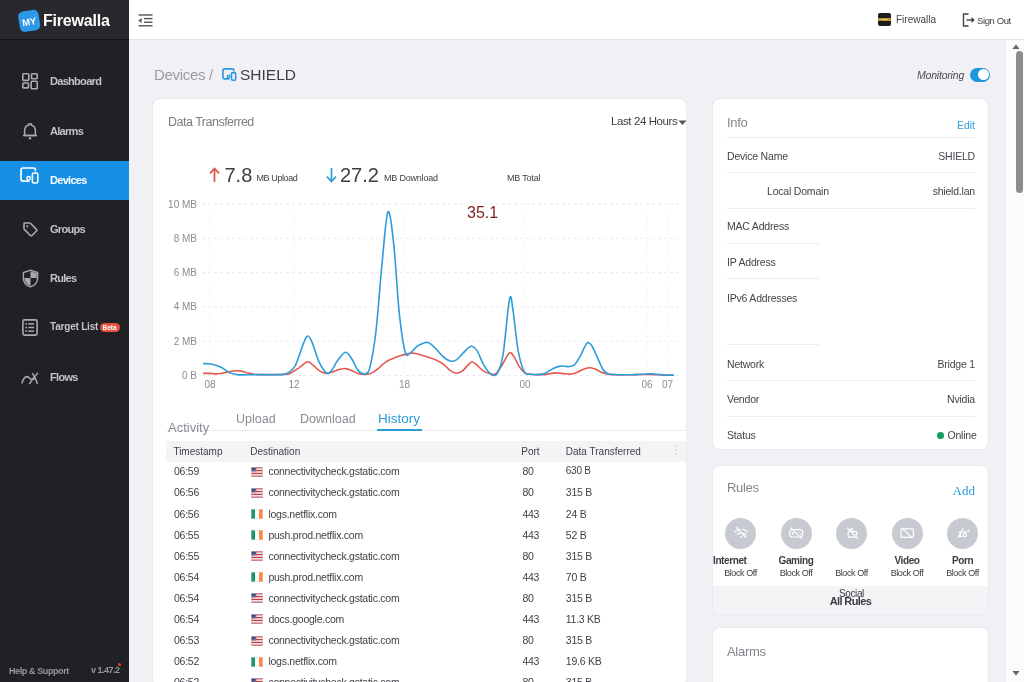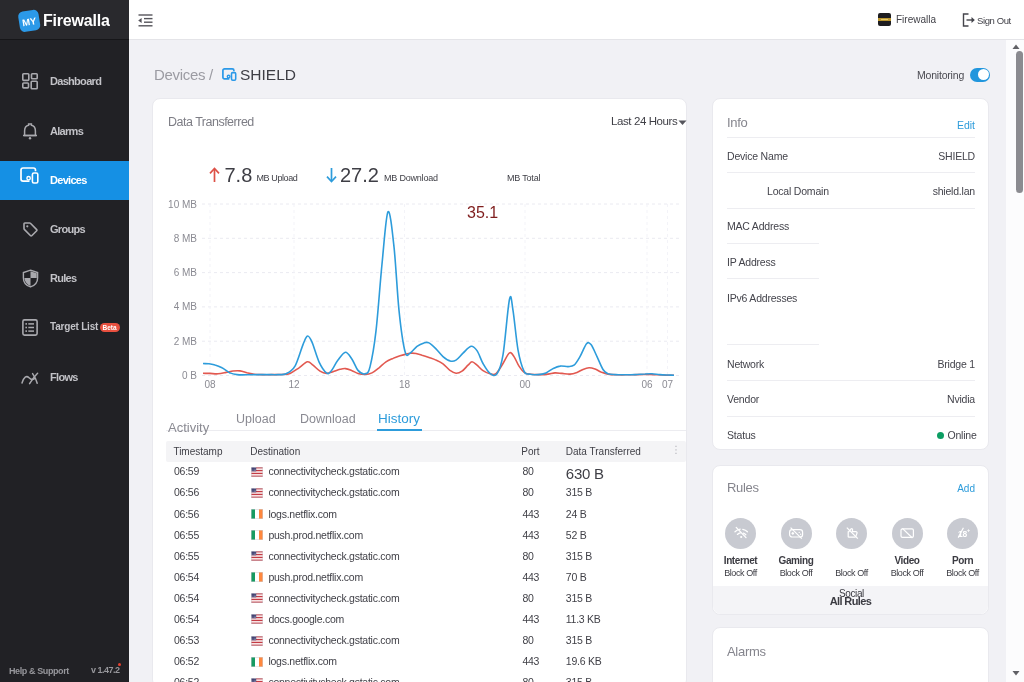--- a/index.html
+++ b/index.html
@@ -125,21 +125,21 @@
 <div class="abs" style="left:91px;top:665px;font-size:9px;letter-spacing:-0.5px;color:#97979c;font-weight:bold;">v 1.47.2</div>
 <div class="abs" style="left:118px;top:662.5px;width:3px;height:3px;background:#e8402f;border-radius:50%;"></div>
 
 <div class="abs" style="left:154px;top:66px;font-size:15px;letter-spacing:-0.3px;color:#9b9ba2;">Devices /</div>
 <svg class="abs" style="left:222px;top:67.5px;" width="15" height="13" viewBox="0 0 15 13">
  <path d="M7.3,10.9 L2.5,10.9 C1.6,10.9 0.9,10.2 0.9,9.3 L0.9,2.5 C0.9,1.6 1.6,0.9 2.5,0.9 L10.3,0.9 C11.2,0.9 11.9,1.6 11.9,2.5 L11.9,3.2" stroke="#2b99e8" stroke-width="1.7" fill="none"></path>
  <circle cx="6.6" cy="8.6" r="1.35" stroke="#2b99e8" stroke-width="1.35" fill="none"></circle>
  <rect x="9.5" y="4.6" width="4.2" height="7.6" rx="1.2" stroke="#2b99e8" stroke-width="1.55" fill="#f1f1f5"></rect>
 </svg>
 <div class="abs" style="left:240px;top:66px;font-size:15.5px;color:#3e3e45;">SHIELD</div>
-<div class="abs" style="left:917px;top:69px;font-size:10.5px;letter-spacing:-0.2px;color:#4a4a51;">Monitoring</div>
+<div class="abs" style="left:917px;top:69px;font-size:10.5px;letter-spacing:-0.2px;color:#4a4a51;font-style:italic;">Monitoring</div>
 <div class="abs" style="left:969.5px;top:68.2px;width:20.5px;height:13.4px;background:#2196dd;border-radius:7px;"></div>
 <div class="abs" style="left:978.3px;top:69.4px;width:11px;height:11px;background:#fff;border-radius:50%;"></div>
 
 <div class="card" style="left:152px;top:98px;width:535px;height:590px;"></div>
 <div class="abs" style="left:168px;top:115px;font-size:12.5px;letter-spacing:-0.5px;color:#7d7d85;">Data Transferred</div>
 <div class="abs" style="left:611px;top:115px;font-size:11.5px;letter-spacing:-0.4px;color:#3f3f46;">Last 24 Hours</div>
 <svg class="abs" style="left:677.5px;top:120px;" width="9" height="6">
       <path d="M0.5,0.5 L4.5,5 L8.5,0.5 Z" fill="#55555c"></path>
     </svg>
 
@@ -228,21 +228,21 @@
       <circle cx="3.25" cy="2.10" r="0.3" fill="#fff"></circle>
       <circle cx="4.50" cy="2.10" r="0.3" fill="#fff"></circle>
       <circle cx="0.75" cy="3.40" r="0.3" fill="#fff"></circle>
       <circle cx="2.00" cy="3.40" r="0.3" fill="#fff"></circle>
       <circle cx="3.25" cy="3.40" r="0.3" fill="#fff"></circle>
       <circle cx="4.50" cy="3.40" r="0.3" fill="#fff"></circle>
       <rect x="0.25" y="0.25" width="11.5" height="9.5" fill="none" stroke="#d0d0d6" stroke-width="0.5"></rect>
     </svg>
 <div class="abs" style="left:268.4px;top:465.3px;font-size:10.5px;letter-spacing:-0.25px;color:#3f3f46;">connectivitycheck.gstatic.com</div>
 <div class="abs" style="left:522.4px;top:465.3px;font-size:10.5px;letter-spacing:-0.25px;color:#3f3f46;">80</div>
-<div class="abs" style="left:565.8px;top:465.3px;font-size:15px;letter-spacing:-0.25px;color:#3f3f46;">630 B</div>
+<div class="abs" style="left:565.8px;top:465.3px;font-size:10px;letter-spacing:-0.25px;color:#3f3f46;">630 B</div>
 <div class="abs" style="left:174px;top:486.4px;font-size:10.5px;letter-spacing:-0.25px;color:#3f3f46;">06:56</div>
 <svg class="abs" style="left:251px;top:487.8px;" width="12" height="10" viewBox="0 0 12 10">
       <rect width="12" height="10" fill="#fff"></rect>
       <rect y="0.00" width="12" height="1.43" fill="#c43b44"></rect>
       <rect y="2.86" width="12" height="1.43" fill="#c43b44"></rect>
       <rect y="5.71" width="12" height="1.43" fill="#c43b44"></rect>
       <rect y="8.57" width="12" height="1.43" fill="#c43b44"></rect>
       <rect width="5.2" height="4.3" fill="#3c3b6e"></rect>
       <circle cx="0.75" cy="0.80" r="0.3" fill="#fff"></circle>
       <circle cx="2.00" cy="0.80" r="0.3" fill="#fff"></circle>
@@ -448,39 +448,39 @@
 <div class="abs" style="left:727px;top:379.5px;width:248px;height:1px;background:#ededf1;"></div>
 <div class="abs" style="left:727px;top:393px;font-size:10.5px;letter-spacing:-0.2px;color:#44444c;">Vendor</div>
 <div class="abs" style="left:825px;top:393px;width:150px;font-size:10.5px;letter-spacing:-0.2px;color:#44444c;text-align:right;">Nvidia</div>
 <div class="abs" style="left:727px;top:415.8px;width:248px;height:1px;background:#ededf1;"></div>
 <div class="abs" style="left:727px;top:429px;font-size:10.5px;letter-spacing:-0.2px;color:#44444c;">Status</div>
 <div class="abs" style="left:936.5px;top:431.5px;width:7px;height:7px;border-radius:50%;background:#0c9e63;"></div>
 <div class="abs" style="left:947.5px;top:429px;font-size:10.5px;letter-spacing:-0.2px;color:#44444c;">Online</div>
 
 <div class="card" style="left:712px;top:465px;width:277px;height:150px;"></div>
 <div class="abs" style="left:727px;top:480px;font-size:13px;letter-spacing:-0.3px;color:#85858d;">Rules</div>
-<div class="abs" style="left:944px;top:483px;font-size:10px;color:#2d9cdb;width:31px;text-align:right;">Add</div>
+<div class="abs" style="left:944px;top:483px;font-size:13px;color:#2d9cdb;width:31px;text-align:right;font-family:Liberation Serif, serif;">Add</div>
 <div class="abs" style="left:713px;top:586.4px;width:275px;height:27.6px;background:#f4f4f7;border-radius:0 0 8px 8px;"></div>
 <div class="abs" style="left:713px;top:595px;width:275px;font-size:11px;letter-spacing:-0.6px;font-weight:bold;color:#3b3b42;text-align:center;">All Rules</div>
 
 <div class="card" style="left:712px;top:627px;width:277px;height:60px;border-radius:8px 8px 0 0;"></div>
 <div class="abs" style="left:727px;top:644px;font-size:13px;letter-spacing:-0.3px;color:#85858d;">Alarms</div>
 
 <div class="abs" style="left:725.0px;top:517.5px;width:31px;height:31px;border-radius:50%;background:#c8cad1;"></div>
 <svg class="abs" style="left:731.5px;top:524px;" width="18" height="18" viewBox="0 0 18 18">
       <g stroke="#fff" stroke-width="1.3" fill="none" stroke-linecap="round">
 <path d="M3,7.8 C4.5,6.4 6.3,5.5 8.2,5.2"></path>
 <path d="M10.8,5.4 C12.6,5.8 14.2,6.6 15.4,7.8"></path>
 <path d="M5.4,10.4 C6.3,9.6 7.3,9.1 8.4,8.9"></path>
 <path d="M11.4,9.2 C12.3,9.5 13.1,10 13.8,10.7"></path>
 <line x1="4.2" y1="3.4" x2="14" y2="13.6"></line>
 </g>
       <circle cx="9.2" cy="13" r="1.1" fill="#fff"></circle>
     </svg>
-<div class="abs" style="left:713.0px;top:555px;width:55px;font-size:10px;letter-spacing:-0.4px;font-weight:bold;color:#3b3b42;text-align:center;">Internet</div>
+<div class="abs" style="left:713.0px;top:555px;width:55px;font-size:10px;letter-spacing:-0.4px;font-weight:bold;color:#3b3b42;">Internet</div>
 <div class="abs" style="left:713.0px;top:567.5px;width:55px;font-size:9px;letter-spacing:-0.4px;color:#3b3b42;text-align:center;">Block Off</div>
 <div class="abs" style="left:780.5px;top:517.5px;width:31px;height:31px;border-radius:50%;background:#c8cad1;"></div>
 <svg class="abs" style="left:787.0px;top:524px;" width="18" height="18" viewBox="0 0 18 18">
       <g stroke="#fff" stroke-width="1.2" fill="none">
 <rect x="2.6" y="5.6" width="13" height="7.4" rx="2.6"></rect>
 <line x1="5.8" y1="8.1" x2="5.8" y2="10.7"></line>
 <line x1="4.5" y1="9.4" x2="7.1" y2="9.4"></line>
 <circle cx="12.2" cy="8.4" r="0.7" fill="#fff" stroke="none"></circle>
 <circle cx="13.7" cy="10.3" r="0.7" fill="#fff" stroke="none"></circle>
 <line x1="3.6" y1="3.6" x2="14.8" y2="14.6"></line>

